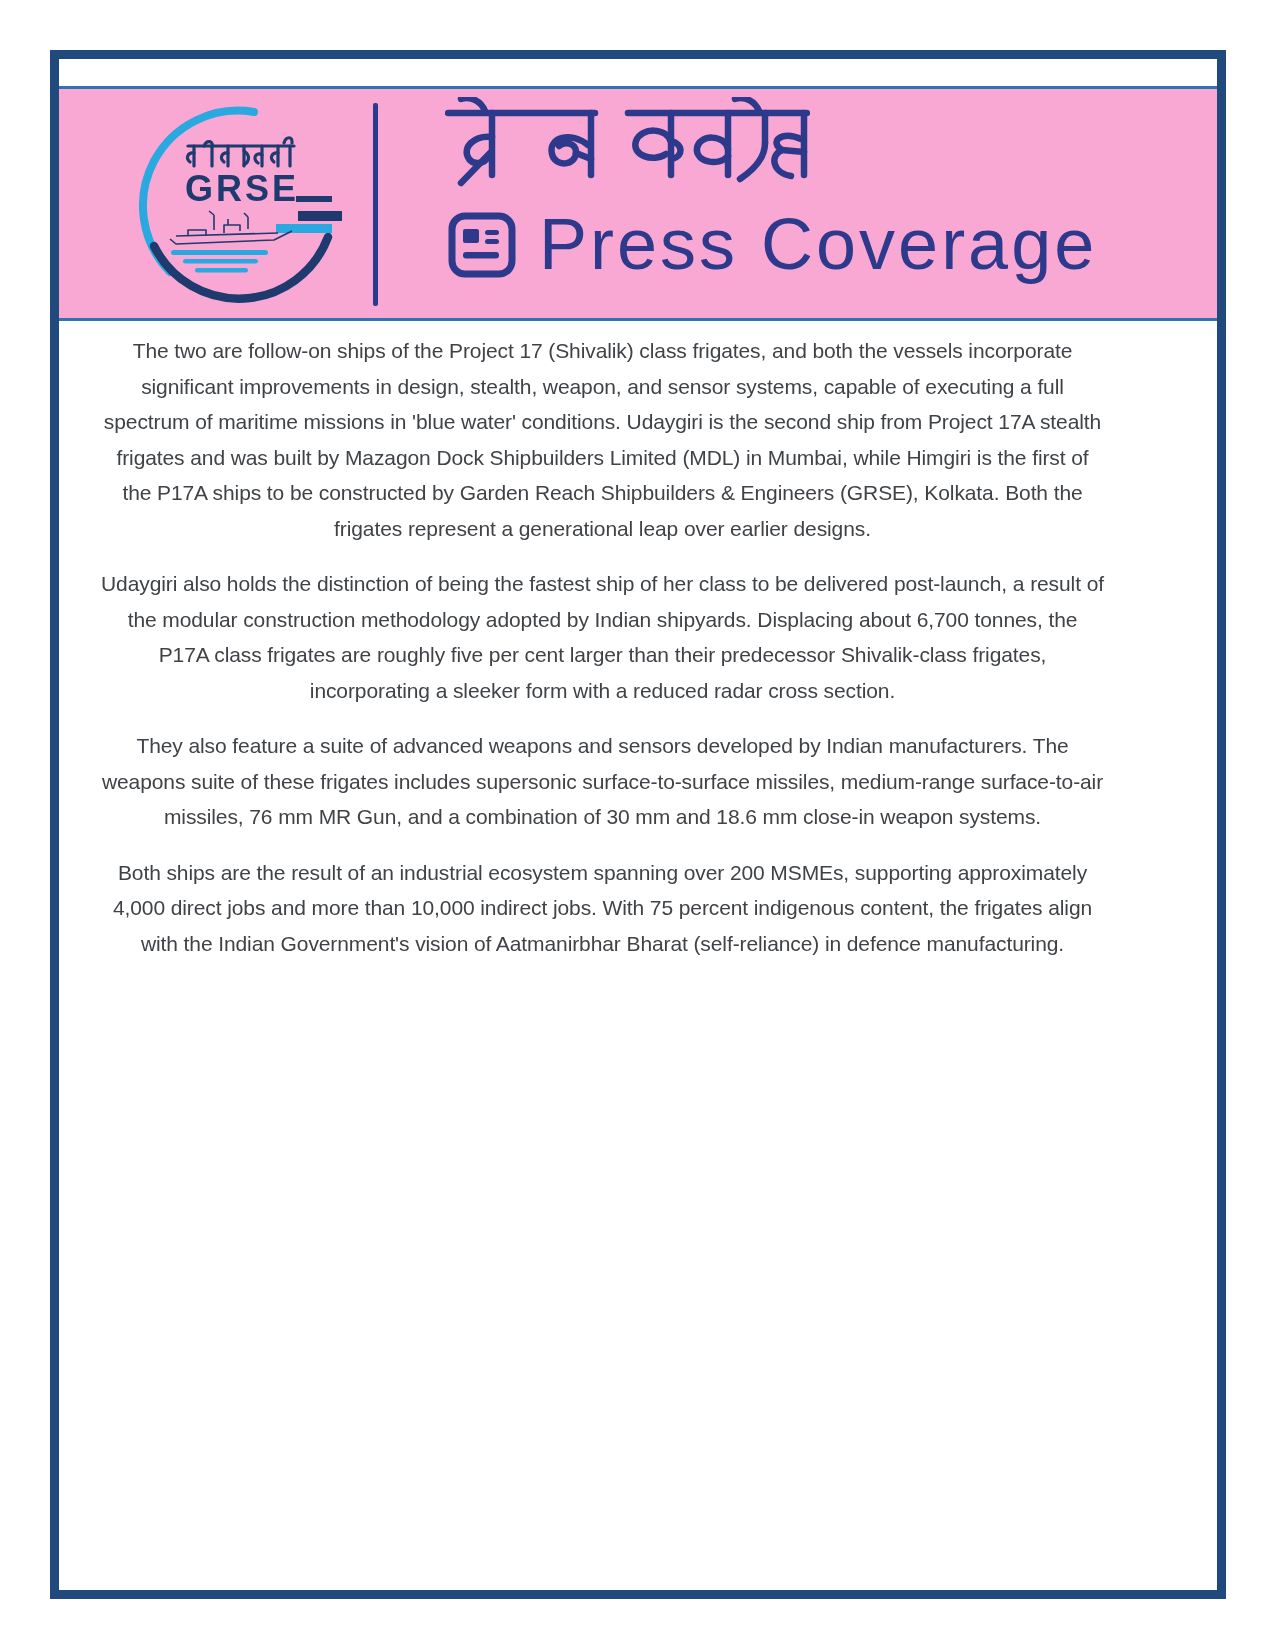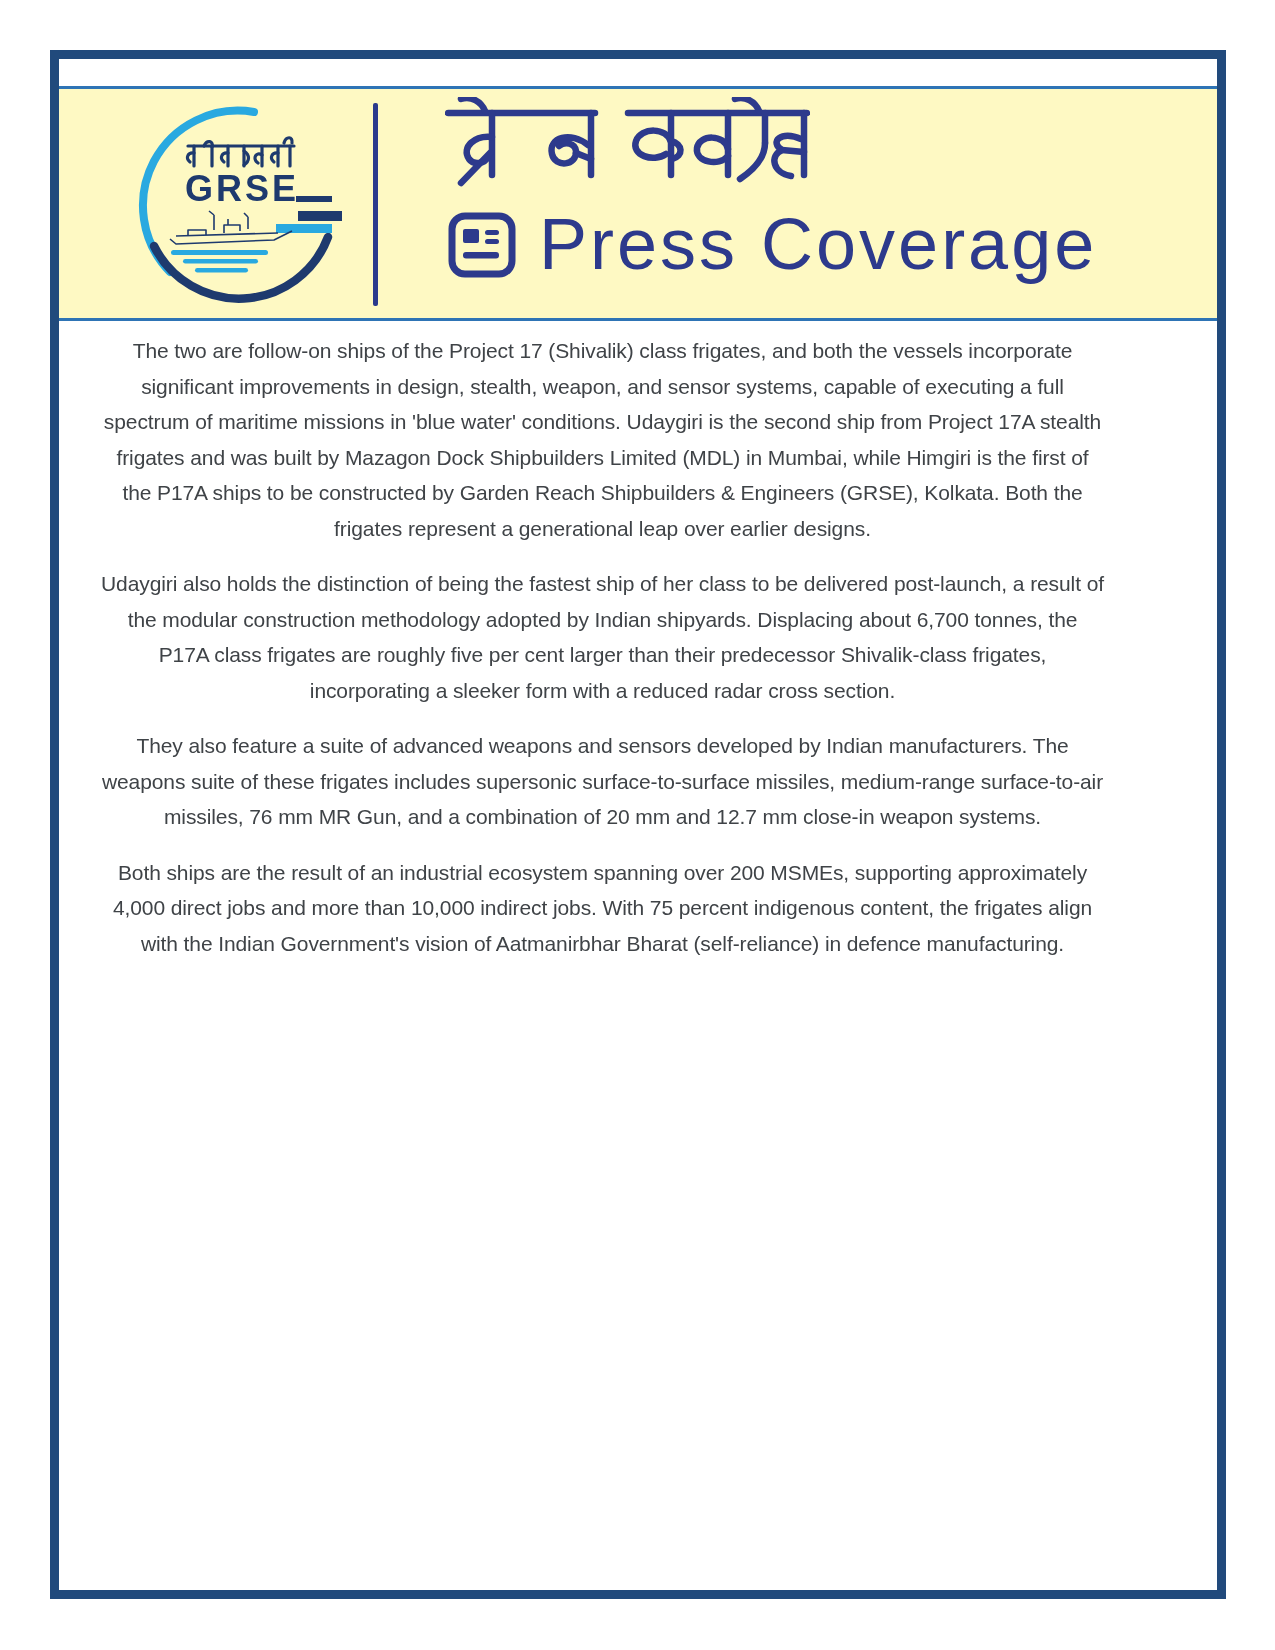--- a/index.html
+++ b/index.html
@@ -22,21 +22,21 @@
     border: 9px solid #214A7C;
     background: #ffffff;
   }
   .header-gap { height: 27px; }
   .header-box {
     position: relative;
     box-sizing: border-box;
     height: 235px;
     border-top: 3px solid #2E74B5;
     border-bottom: 3px solid #2E74B5;
-    background: #fef9c3;
+    background: #f9a8d4;
   }
   .logo-wrap {
     position: absolute;
     left: 69px; top: 14px;
     width: 240px; height: 202px;
   }
   .divider {
     position: absolute;
     left: 314px; top: 14px;
     width: 5px; height: 203px;
@@ -183,18 +183,18 @@
             <rect x="18" y="45" width="36" height="6.5" rx="3" fill="#2D3A8C"></rect>
           </svg>
           <div class="english-title">Press Coverage</div>
         </div>
       </div>
     </div>
 
     <div class="article">
       <p>The two are follow-on ships of the Project 17 (Shivalik) class frigates, and both the vessels incorporate significant improvements in design, stealth, weapon, and sensor systems, capable of executing a full spectrum of maritime missions in 'blue water' conditions. Udaygiri is the second ship from Project 17A stealth frigates and was built by Mazagon Dock Shipbuilders Limited (MDL) in Mumbai, while Himgiri is the first of the P17A ships to be constructed by Garden Reach Shipbuilders &amp; Engineers (GRSE), Kolkata. Both the frigates represent a generational leap over earlier designs.</p>
       <p>Udaygiri also holds the distinction of being the fastest ship of her class to be delivered post-launch, a result of the modular construction methodology adopted by Indian shipyards. Displacing about 6,700 tonnes, the P17A class frigates are roughly five per cent larger than their predecessor Shivalik-class frigates, incorporating a sleeker form with a reduced radar cross section.</p>
-      <p>They also feature a suite of advanced weapons and sensors developed by Indian manufacturers. The weapons suite of these frigates includes supersonic surface-to-surface missiles, medium-range surface-to-air missiles, 76 mm MR Gun, and a combination of 20 mm and 12.7 mm close-in weapon systems.</p>
+      <p>They also feature a suite of advanced weapons and sensors developed by Indian manufacturers. The weapons suite of these frigates includes supersonic surface-to-surface missiles, medium-range surface-to-air missiles, 76 mm MR Gun, and a combination of 30 mm and 18.6 mm close-in weapon systems.</p>
       <p>Both ships are the result of an industrial ecosystem spanning over 200 MSMEs, supporting approximately 4,000 direct jobs and more than 10,000 indirect jobs. With 75 percent indigenous content, the frigates align with the Indian Government's vision of Aatmanirbhar Bharat (self-reliance) in defence manufacturing.</p>
     </div>
 
   </div>
 </div>
 
 </body></html>

